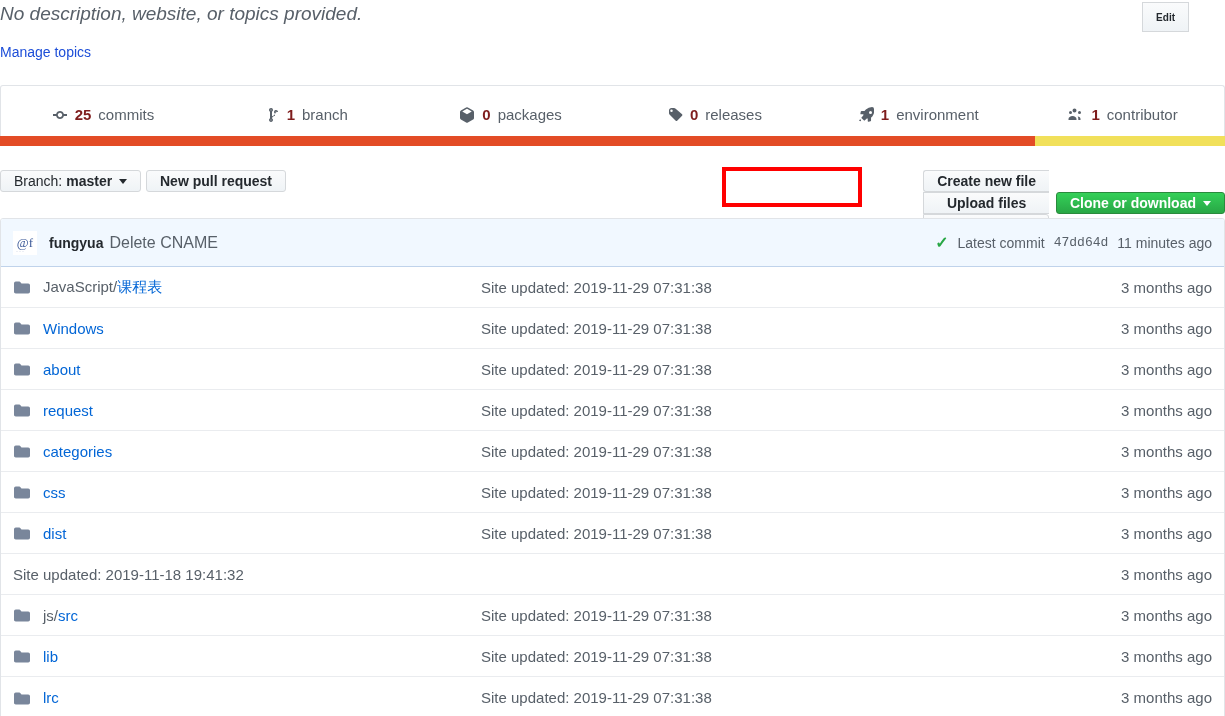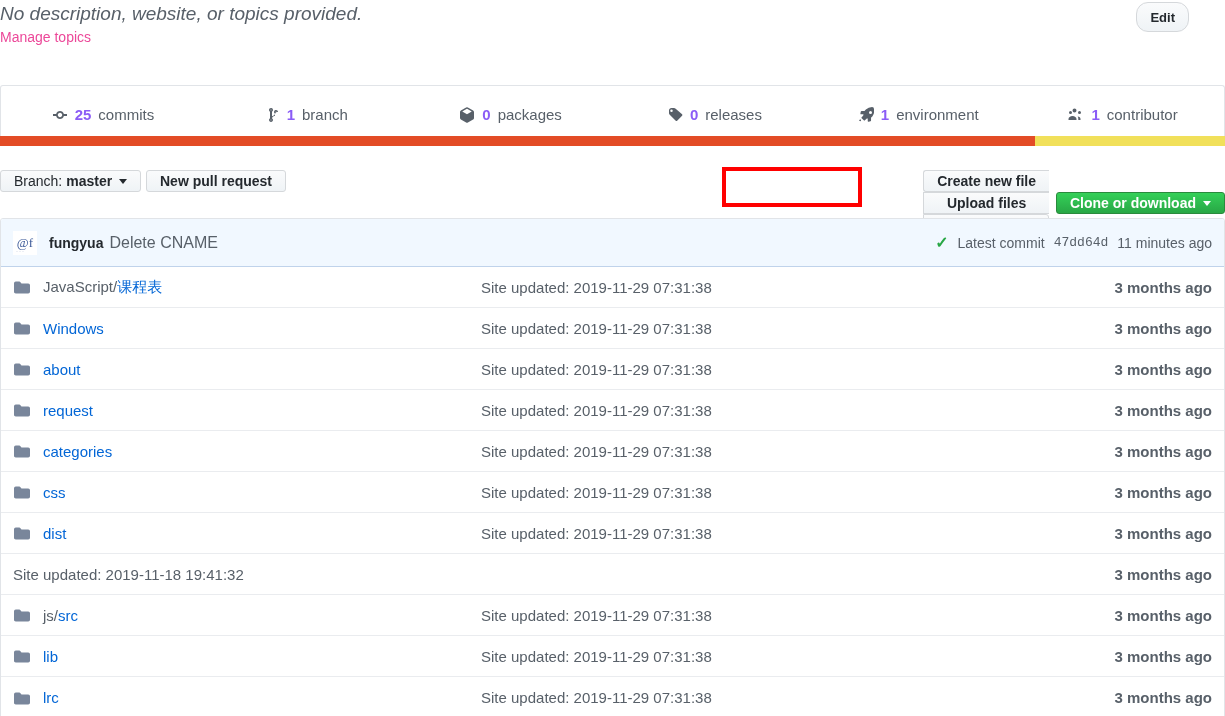--- a/index.html
+++ b/index.html
@@ -17,50 +17,50 @@
   
   .desc-row {
     position: absolute; left: 0; top: 0; width: 1190px; height: 78px;
   }
   .desc-text {
     position: absolute; left: 0; top: 3px;
     font-size: 19px; font-style: italic; color: #586069;
     white-space: nowrap;
   }
   .manage-topics {
-    position: absolute; left: 0; top: 29px;
-    font-size: 14px; color: #ec4899; cursor: pointer;
+    position: absolute; left: 0; top: 44px;
+    font-size: 14px; color: #1d4ed8; cursor: pointer;
   }
   .edit-btn {
     position: absolute; right: 1px; top: 2px;
     height: 30px; padding: 0 13px;
     display: flex; align-items: center; justify-content: center;
     background: linear-gradient(#fafbfc,#eff3f6);
-    border: 1px solid #d5d8db; border-radius: 12px;
-    font-size: 13px; font-weight: bold; color: #24292e;
+    border: 1px solid #d5d8db; border-radius: 0;
+    font-size: 10px; font-weight: bold; color: #24292e;
     cursor: pointer;
   }
 
   
   .stats-box {
     position: absolute; left: 0; top: 85px; width: 1225px; height: 58px;
     border: 1px solid #e1e4e8; border-bottom: none;
     border-radius: 3px 3px 0 0;
     background: #ffffff;
     display: flex; align-items: center;
   }
   .stat {
     flex: 1 1 0;
     display: flex; align-items: center; justify-content: center;
     gap: 7px;
     font-size: 15px; color: #586069; cursor: pointer;
     white-space: nowrap;
   }
   .stat .ico { display: inline-flex; align-items: center; color: #586069; }
-  .stat-num { font-weight: bold; color: #8b5cf6; }
+  .stat-num { font-weight: bold; color: #7f1d1d; }
   .stat-label { color: #586069; }
 
   
   .lang-bar {
     position: absolute; left: 0; top: 136px; width: 1225px; height: 10px;
     display: flex;
   }
   .lang-seg { height: 10px; }
 
   
@@ -146,21 +146,21 @@
     height: 41px;
     border-bottom: 1px solid #eaecef;
     padding: 0 12px;
   }
   .frow:last-child { border-bottom: none; }
   .fname-cell { flex: 0 0 468px; display: flex; min-width: 0; }
   .folder-icon { flex: 0 0 18px; margin-right: 12px; display: inline-flex; align-items: center; }
   .fname { font-size: 15px; color: #0366d6; cursor: pointer; white-space: nowrap; }
   .fprefix { color: #586069; }
   .fmsg { flex: 1 1 auto; font-size: 15px; color: #586069; cursor: pointer; white-space: nowrap; }
-  .fage { flex: 0 0 135px; text-align: right; font-size: 15px; color: #586069; white-space: nowrap; font-weight: bold; }
+  .fage { flex: 0 0 135px; text-align: right; font-size: 15px; color: #586069; white-space: nowrap; }
 </style>
 </head>
 <body>
 
 <div id="page">
 
   <div class="desc-row">
     <div class="desc-text">No description, website, or topics provided.</div>
     <div class="manage-topics">Manage topics</div>
     <div class="edit-btn">Edit</div>

